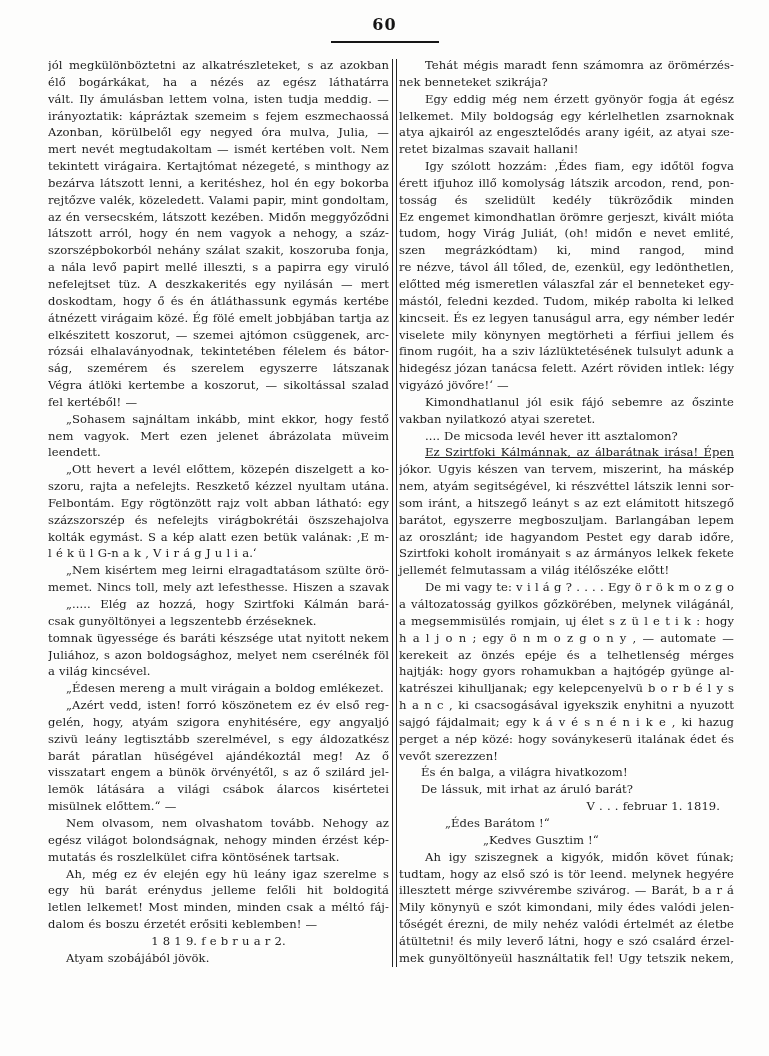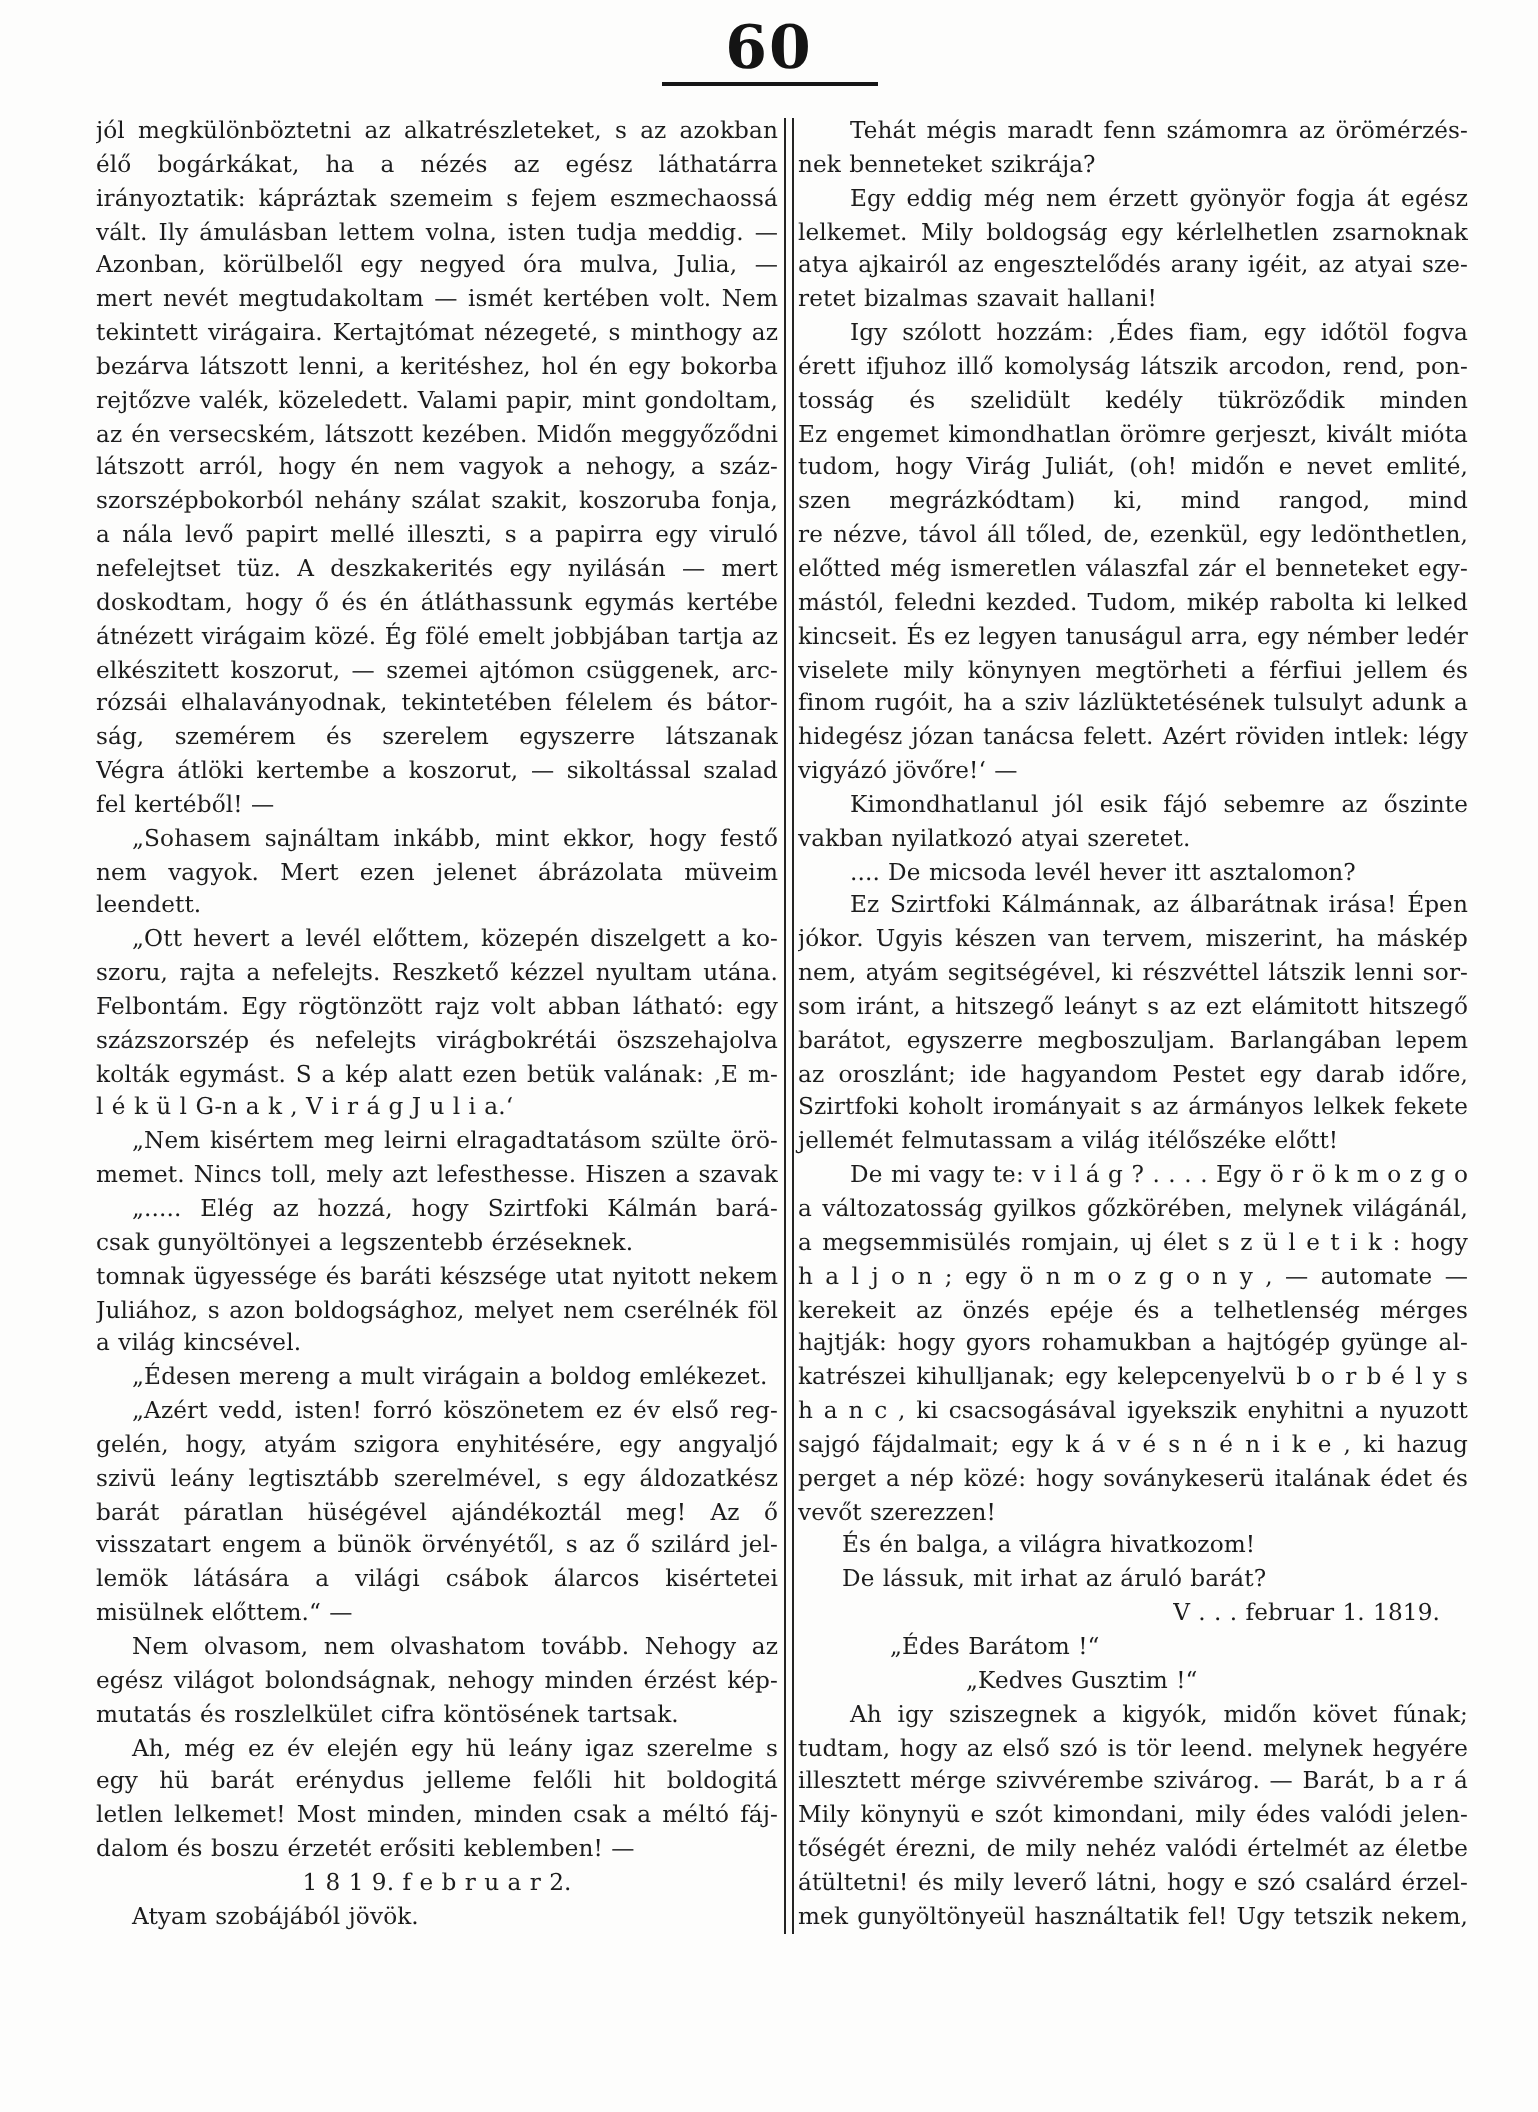--- a/index.html
+++ b/index.html
@@ -6,21 +6,21 @@
   body{
     width:769px;height:1056px;
     background:#fdfdfc;
     font-family:"DejaVu Serif","Liberation Serif",serif;
     color:#1c1c1c;
     overflow:hidden;
   }
   .page{position:relative;width:769px;height:1056px;}
   .pg-head{padding-top:12px;text-align:center;}
   .page-number{
-    font-size:30px;font-weight:bold;letter-spacing:1px;color:#141414;
+    font-size:16px;font-weight:bold;letter-spacing:1px;color:#141414;
     line-height:26px;
   }
   .page-number-rule{
     width:108px;height:0;border-top:2.2px solid #161616;
     margin:3px auto 0 auto;
   }
   .columns{
     display:flex;
     margin:14px 0 0 48px;
     width:686px;
@@ -53,22 +53,22 @@
 <div class="page">
   <div class="pg-head">
     <div class="page-number">60</div>
     <div class="page-number-rule"></div>
   </div>
 
   <div class="columns">
     <section class="col left">
         <div class="line j">jól megkülönböztetni az alkatrészleteket, s az azokban</div>
         <div class="line j">élő bogárkákat, ha a nézés az egész láthatárra egyszerre</div>
+        <div class="line j">vált. Ily ámulásban lettem volna, isten tudja meddig. —</div>
         <div class="line j">irányoztatik: kápráztak szemeim s fejem eszmechaossá</div>
-        <div class="line j">vált. Ily ámulásban lettem volna, isten tudja meddig. —</div>
         <div class="line j">Azonban, körülbelől egy negyed óra mulva, Julia, —</div>
         <div class="line j">mert nevét megtudakoltam — ismét kertében volt. Nem is</div>
         <div class="line j">tekintett virágaira. Kertajtómat nézegeté, s minthogy az</div>
         <div class="line j">bezárva látszott lenni, a keritéshez, hol én egy bokorba</div>
         <div class="line j">rejtőzve valék, közeledett. Valami papir, mint gondoltam,</div>
         <div class="line j">az én versecském, látszott kezében. Midőn meggyőződni</div>
         <div class="line j">látszott arról, hogy én nem vagyok a nehogy, a száz-</div>
         <div class="line j">szorszépbokorból nehány szálat szakit, koszoruba fonja,</div>
         <div class="line j">a nála levő papirt mellé illeszti, s a papirra egy viruló</div>
         <div class="line j">nefelejtset tüz. A deszkakerités egy nyilásán — mert gon-</div>
@@ -131,21 +131,21 @@
         <div class="line j">előtted még ismeretlen válaszfal zár el benneteket egy-</div>
         <div class="line j">mástól, feledni kezded. Tudom, mikép rabolta ki lelked</div>
         <div class="line j">kincseit. És ez legyen tanuságul arra, egy némber ledér</div>
         <div class="line j">viselete mily könynyen megtörheti a férfiui jellem és erény</div>
         <div class="line j">finom rugóit, ha a sziv lázlüktetésének tulsulyt adunk a</div>
         <div class="line j">hidegész józan tanácsa felett. Azért röviden intlek: légy</div>
         <div class="line l">vigyázó jövőre!‘ —</div>
         <div class="line j" style="padding-left: 26px;">Kimondhatlanul jól esik fájó sebemre az őszinte sza-</div>
         <div class="line l">vakban nyilatkozó atyai szeretet.</div>
         <div class="line l" style="padding-left: 26px;">.... De micsoda levél hever itt asztalomon?</div>
-        <div class="line j" style="padding-left: 26px;">Ez Szirtfoki Kálmánnak, az álbarátnak irása! Épen</div>
+        <div class="line j" style="padding-left: 26px; text-decoration: underline;">Ez Szirtfoki Kálmánnak, az álbarátnak irása! Épen</div>
         <div class="line j">jókor. Ugyis készen van tervem, miszerint, ha máskép</div>
         <div class="line j">nem, atyám segitségével, ki részvéttel látszik lenni sor-</div>
         <div class="line j">som iránt, a hitszegő leányt s az ezt elámitott hitszegő</div>
         <div class="line j">barátot, egyszerre megboszuljam. Barlangában lepem meg</div>
         <div class="line j">az oroszlánt; ide hagyandom Pestet egy darab időre, hogy</div>
         <div class="line j">Szirtfoki koholt irományait s az ármányos lelkek fekete</div>
         <div class="line l">jellemét felmutassam a világ itélőszéke előtt!</div>
         <div class="line j" style="padding-left: 26px;">De mi vagy te: v i l á g ? . . . . Egy ö r ö k m o z g o n y</div>
         <div class="line j">a változatosság gyilkos gőzkörében, melynek világánál,</div>
         <div class="line j">a megsemmisülés romjain, uj élet s z ü l e t i k : hogy meg-</div>

